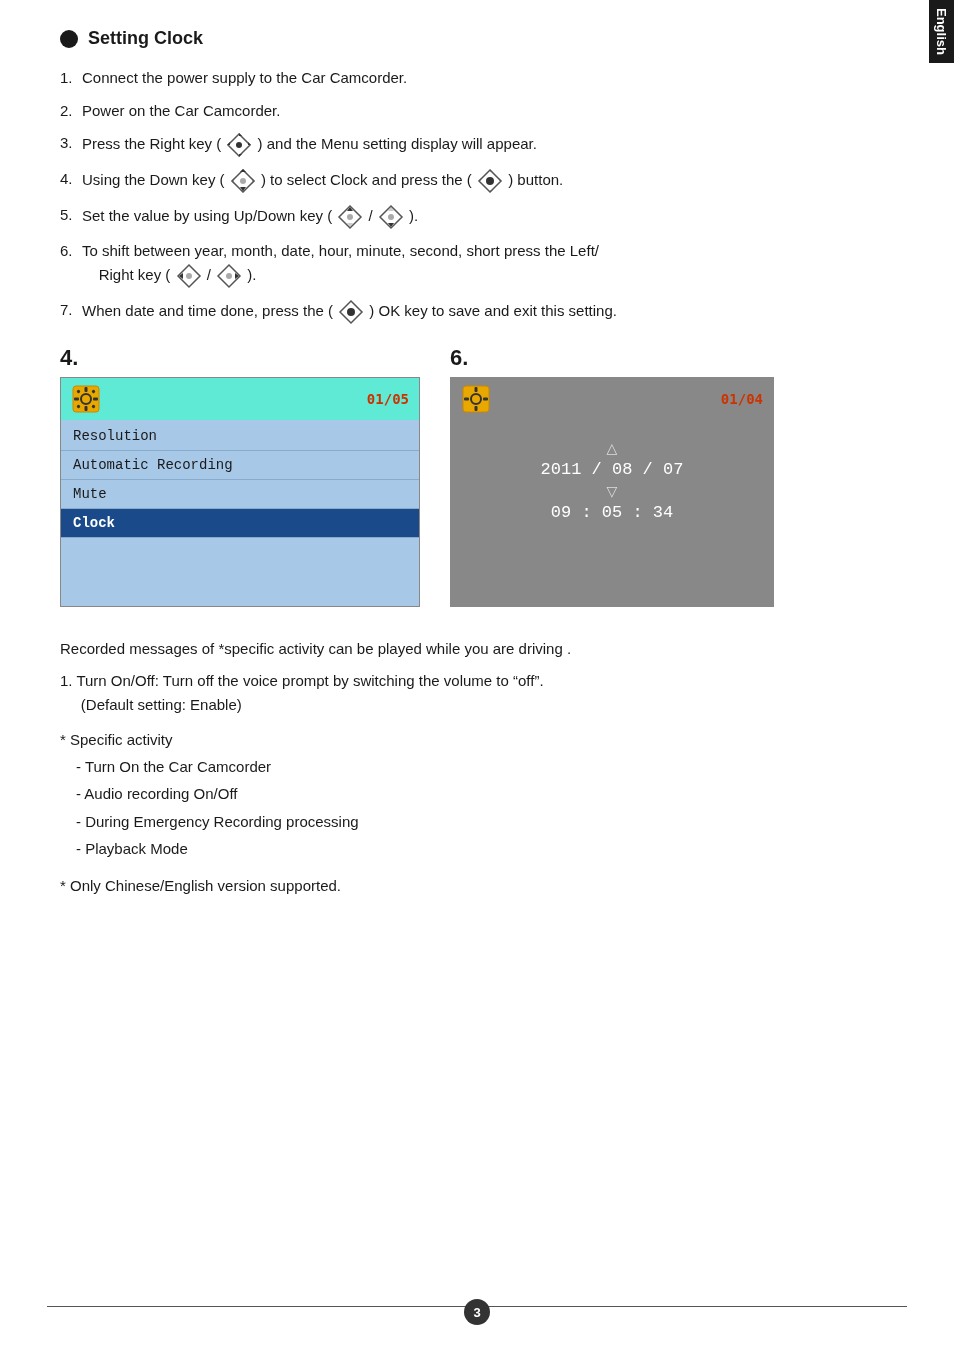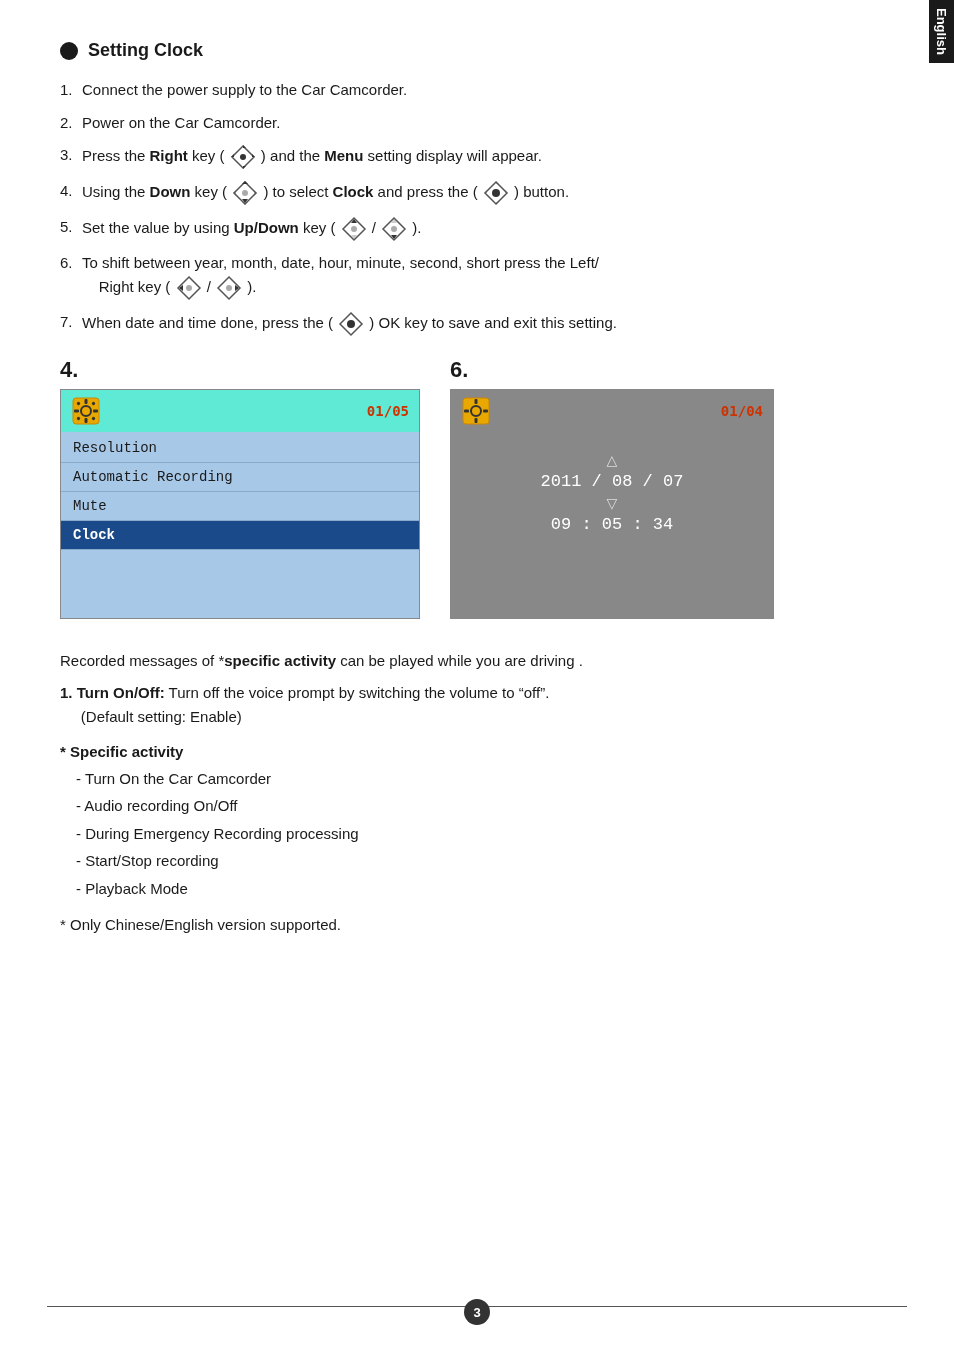--- a/index.html
+++ b/index.html
@@ -21,21 +21,21 @@
       background: #1a1a1a;
       color: #ffffff;
       writing-mode: vertical-rl;
       text-orientation: mixed;
       padding: 8px 5px;
       font-size: 13px;
       font-weight: bold;
     }
 
     .main-content {
-      padding: 40px 60px 40px 60px;
+      padding: 28px 60px 40px 60px;
     }
 
     
     .section-heading {
       display: flex;
       align-items: center;
       font-size: 18px;
       font-weight: bold;
       margin-bottom: 18px;
     }
@@ -210,21 +210,21 @@
       margin-bottom: 14px;
     }
 
     .voice-steps li {
       margin-bottom: 2px;
       line-height: 1.6;
       padding-left: 0;
     }
 
     .specific-heading {
-      font-weight: bold;
+      font-weight: normal;
       margin-bottom: 8px;
     }
 
     .bullet-list {
       list-style: none;
       margin-bottom: 14px;
     }
     .bullet-list li {
       margin-bottom: 5px;
       padding-left: 16px;
@@ -269,21 +269,21 @@
       margin-top: -14px;
     }
 
     
     .svg-nav {
       display: inline-block;
       vertical-align: middle;
       margin: 0 1px;
     }
 
-    b { font-weight: bold; }
+    b { font-weight: normal; }
   </style>
 </head>
 <body>
 
 <div class="lang-tab">English</div>
 
 <div class="main-content">
 
   <div class="section-heading">
     <span class="bullet-circle"></span>
@@ -470,21 +470,20 @@
         &nbsp;&nbsp;&nbsp;&nbsp;&nbsp;(Default setting: Enable)
       </li>
     </ul>
 
     <p class="specific-heading">* Specific activity</p>
 
     <ul class="bullet-list">
       <li>Turn On the Car Camcorder</li>
       <li>Audio recording On/Off</li>
       <li>During Emergency Recording processing</li>
-      <li>Start/Stop recording</li>
       <li>Playback Mode</li>
     </ul>
 
     <p class="footnote">* Only Chinese/English version supported.</p>
 
   </div>
 
 </div>
 
 <div class="page-bottom">

